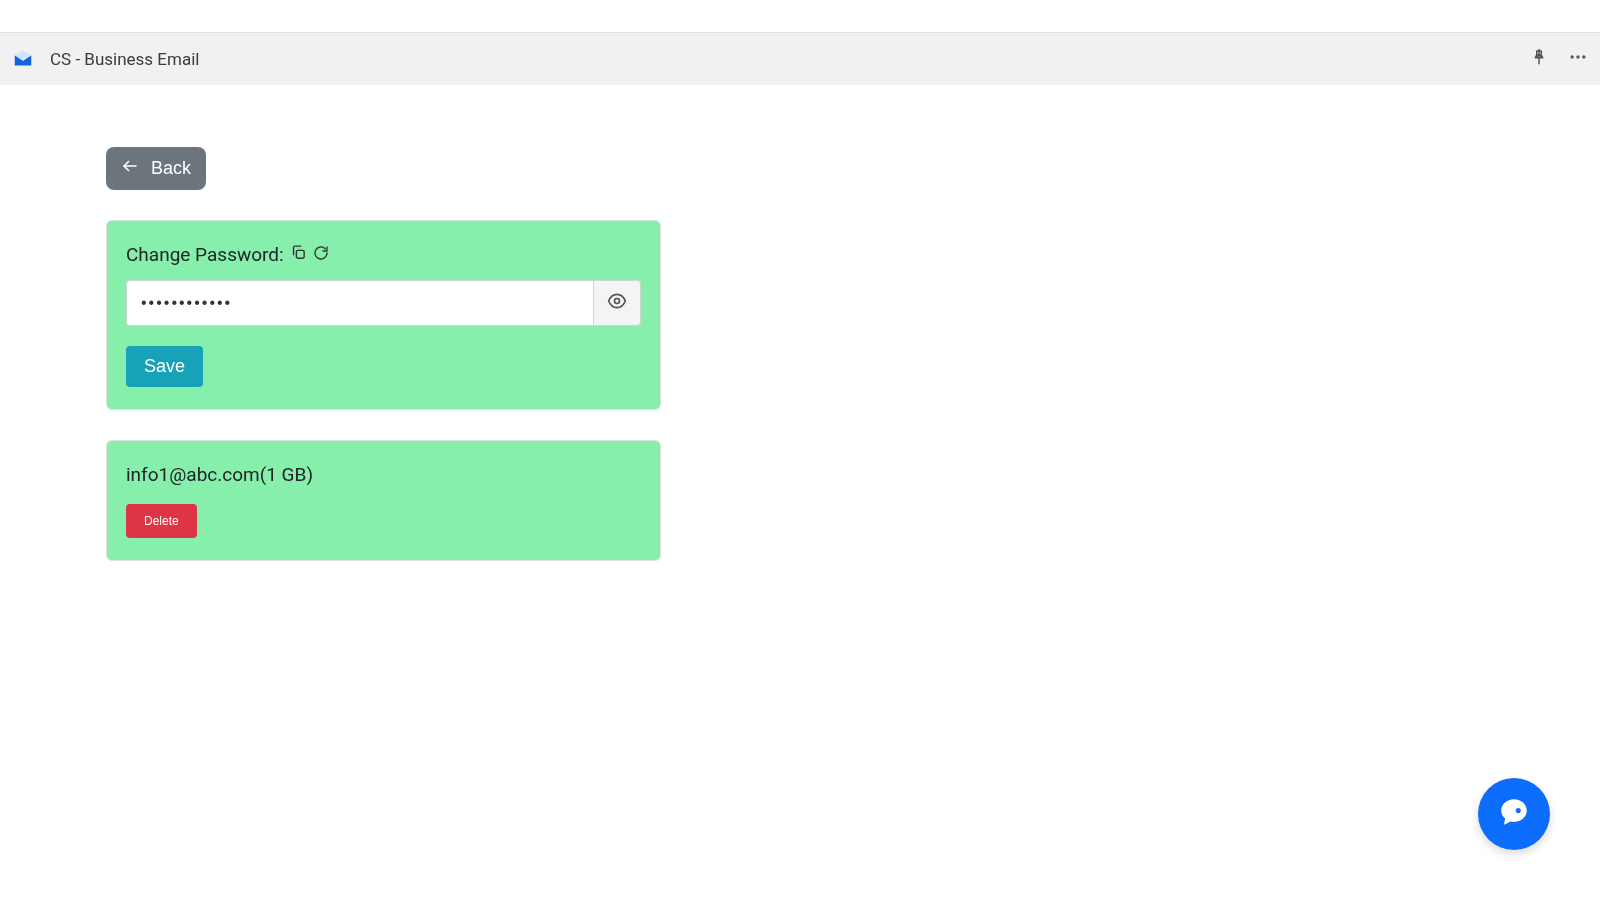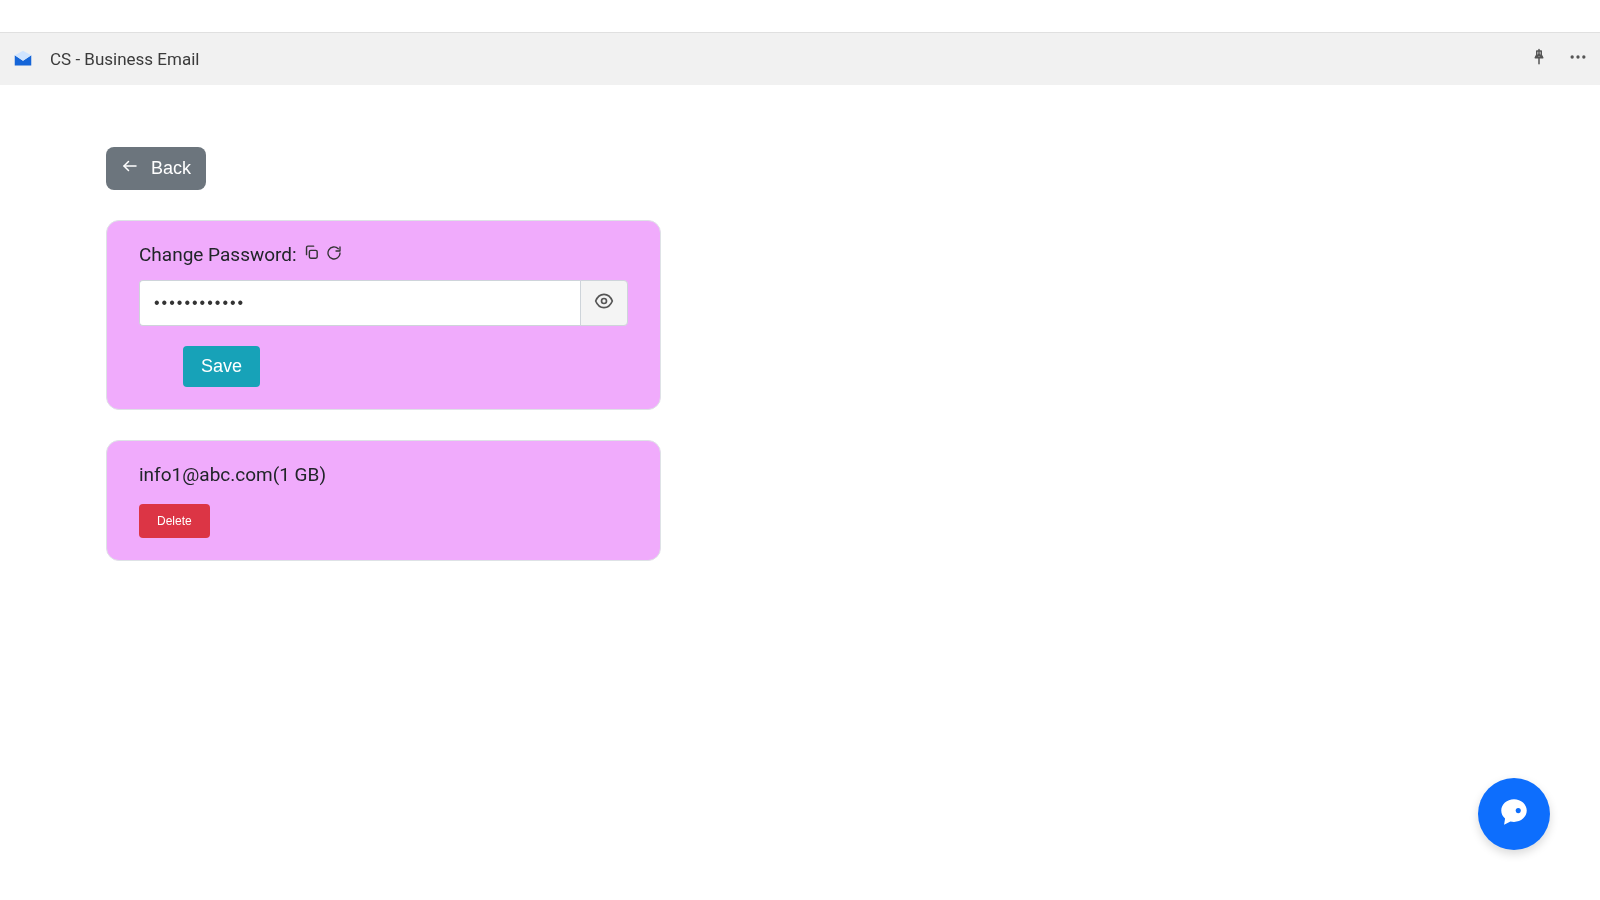--- a/index.html
+++ b/index.html
@@ -57,24 +57,24 @@
       padding: 10px 15px;
       font-size: 18px;
       cursor: pointer;
       display: inline-flex;
       align-items: center;
       gap: 12px;
     }
     .card {
       width: 555px;
       border: 1px solid #dee2e6;
-      border-radius: 13px;
-      padding: 22px 32px;
+      border-radius: 6px;
+      padding: 22px 19px;
       margin-top: 30px;
-      background: #f0abfc;
+      background: #86efac;
     }
     .password-label-row {
       display: flex;
       align-items: center;
       font-size: 19px;
       color: #212529;
       gap: 6px;
       margin-bottom: 14px;
     }
     .password-label-row .icon-wrap {
@@ -109,21 +109,20 @@
     }
     .save-btn {
       margin-top: 20px;
       background: #17a2b8;
       color: #ffffff;
       border: none;
       border-radius: 4px;
       padding: 10px 18px;
       font-size: 18px;
       cursor: pointer;
-      margin-left: 44px;
     }
     .account-info {
       font-size: 19px;
       color: #212529;
       margin-bottom: 18px;
     }
     .delete-btn {
       background: #dc3545;
       color: #ffffff;
       border: none;

